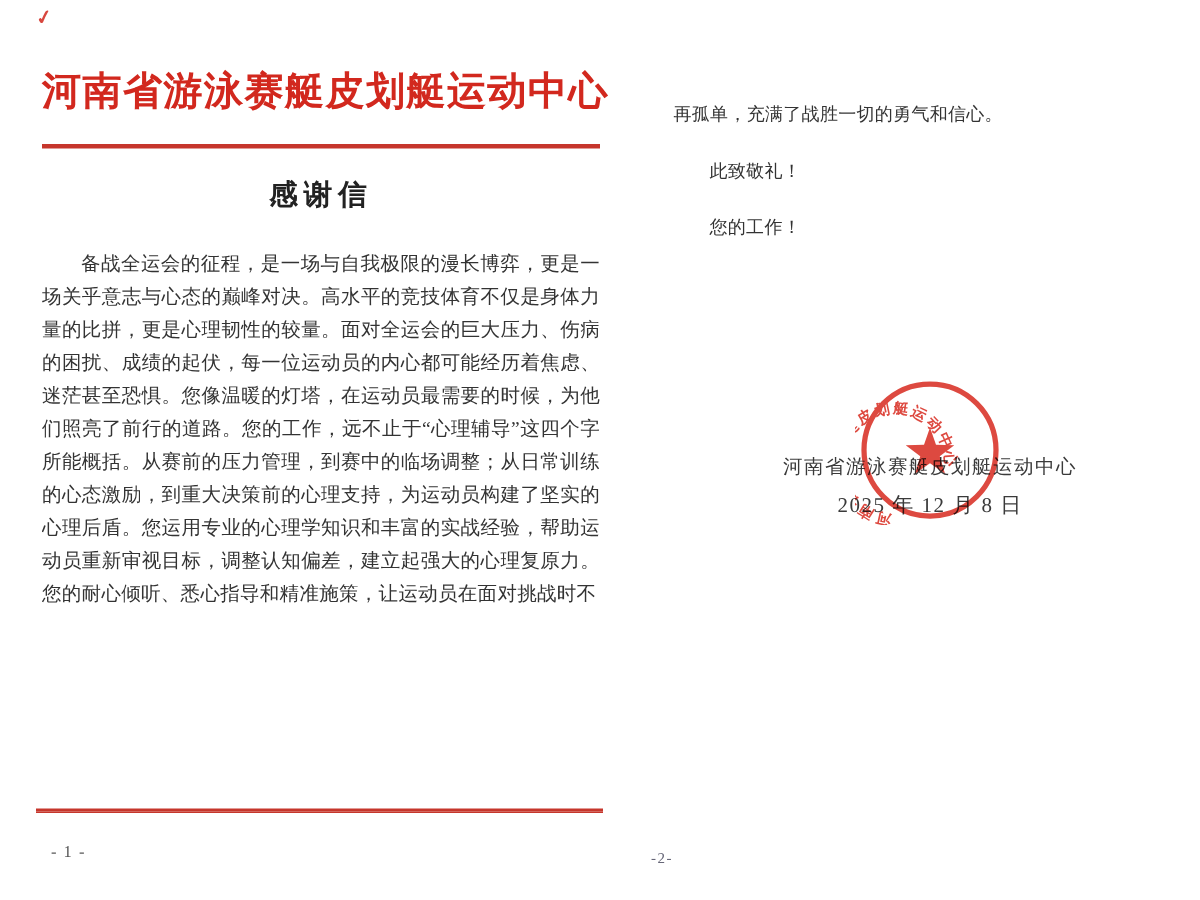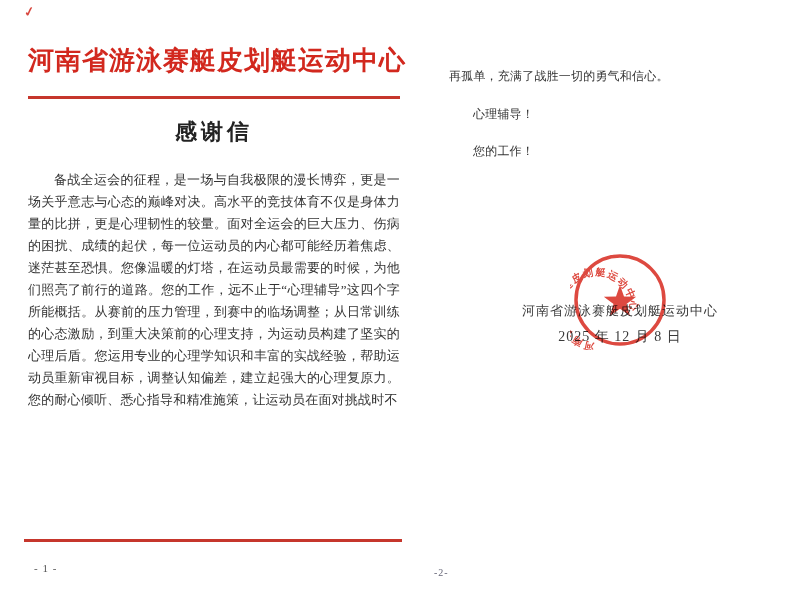--- a/index.html
+++ b/index.html
@@ -22,21 +22,21 @@
     text-align: center; letter-spacing: 1px; line-height: 38px;
     margin-bottom: 16px; white-space: nowrap;
   }
   .head-rule {
     height: 2px;
     border-top: 2.5px solid #c6362c;
     border-bottom: 1.5px solid #c6362c;
     margin: 0 0 0 0;
   }
   .doc-title {
-    font-size: 22px; font-weight: bold; color: #222;
+    font-size: 19px; font-weight: bold; color: #222;
     text-align: center; letter-spacing: 4px;
     margin: 18px 0 22px 0;
   }
   .body-text {
     font-size: 13px; line-height: 22px; letter-spacing: 0.2px;
     text-align: justify; height: 376px; overflow: hidden;
   }
   .body-text p { margin: 0; }
   .salutation { text-indent: 0; }
   .para { text-indent: 2em; }
@@ -97,21 +97,21 @@
     <div class="body-text">
       <p class="para">备战全运会的征程，是一场与自我极限的漫长博弈，更是一场关乎意志与心态的巅峰对决。高水平的竞技体育不仅是身体力量的比拼，更是心理韧性的较量。面对全运会的巨大压力、伤病的困扰、成绩的起伏，每一位运动员的内心都可能经历着焦虑、迷茫甚至恐惧。您像温暖的灯塔，在运动员最需要的时候，为他们照亮了前行的道路。您的工作，远不止于“心理辅导”这四个字所能概括。从赛前的压力管理，到赛中的临场调整；从日常训练的心态激励，到重大决策前的心理支持，为运动员构建了坚实的心理后盾。您运用专业的心理学知识和丰富的实战经验，帮助运动员重新审视目标，调整认知偏差，建立起强大的心理复原力。您的耐心倾听、悉心指导和精准施策，让运动员在面对挑战时不</p>
     </div>
   </div>
 
   <div class="bottom-rule"></div>
   <div class="footer-1">- 1 -</div>
 
   <div class="page-2">
     <p class="no-indent">再孤单，充满了战胜一切的勇气和信心。</p>
-    <p class="closing first">心理辅导！</p>
+    <p class="closing first">此致敬礼！</p>
     <p class="closing">您的工作！</p>
   </div>
 
   <div class="signer">河南省游泳赛艇皮划艇运动中心</div>
   <div class="sign-date">2025 年 12 月 8 日</div>
 
   <svg class="seal" viewBox="0 0 100 100" aria-hidden="true">
     <defs>
       <path id="seal-arc" d="M 50 84 A 34 34 0 1 1 50.0001 83.9999" fill="none"></path>
     </defs>

